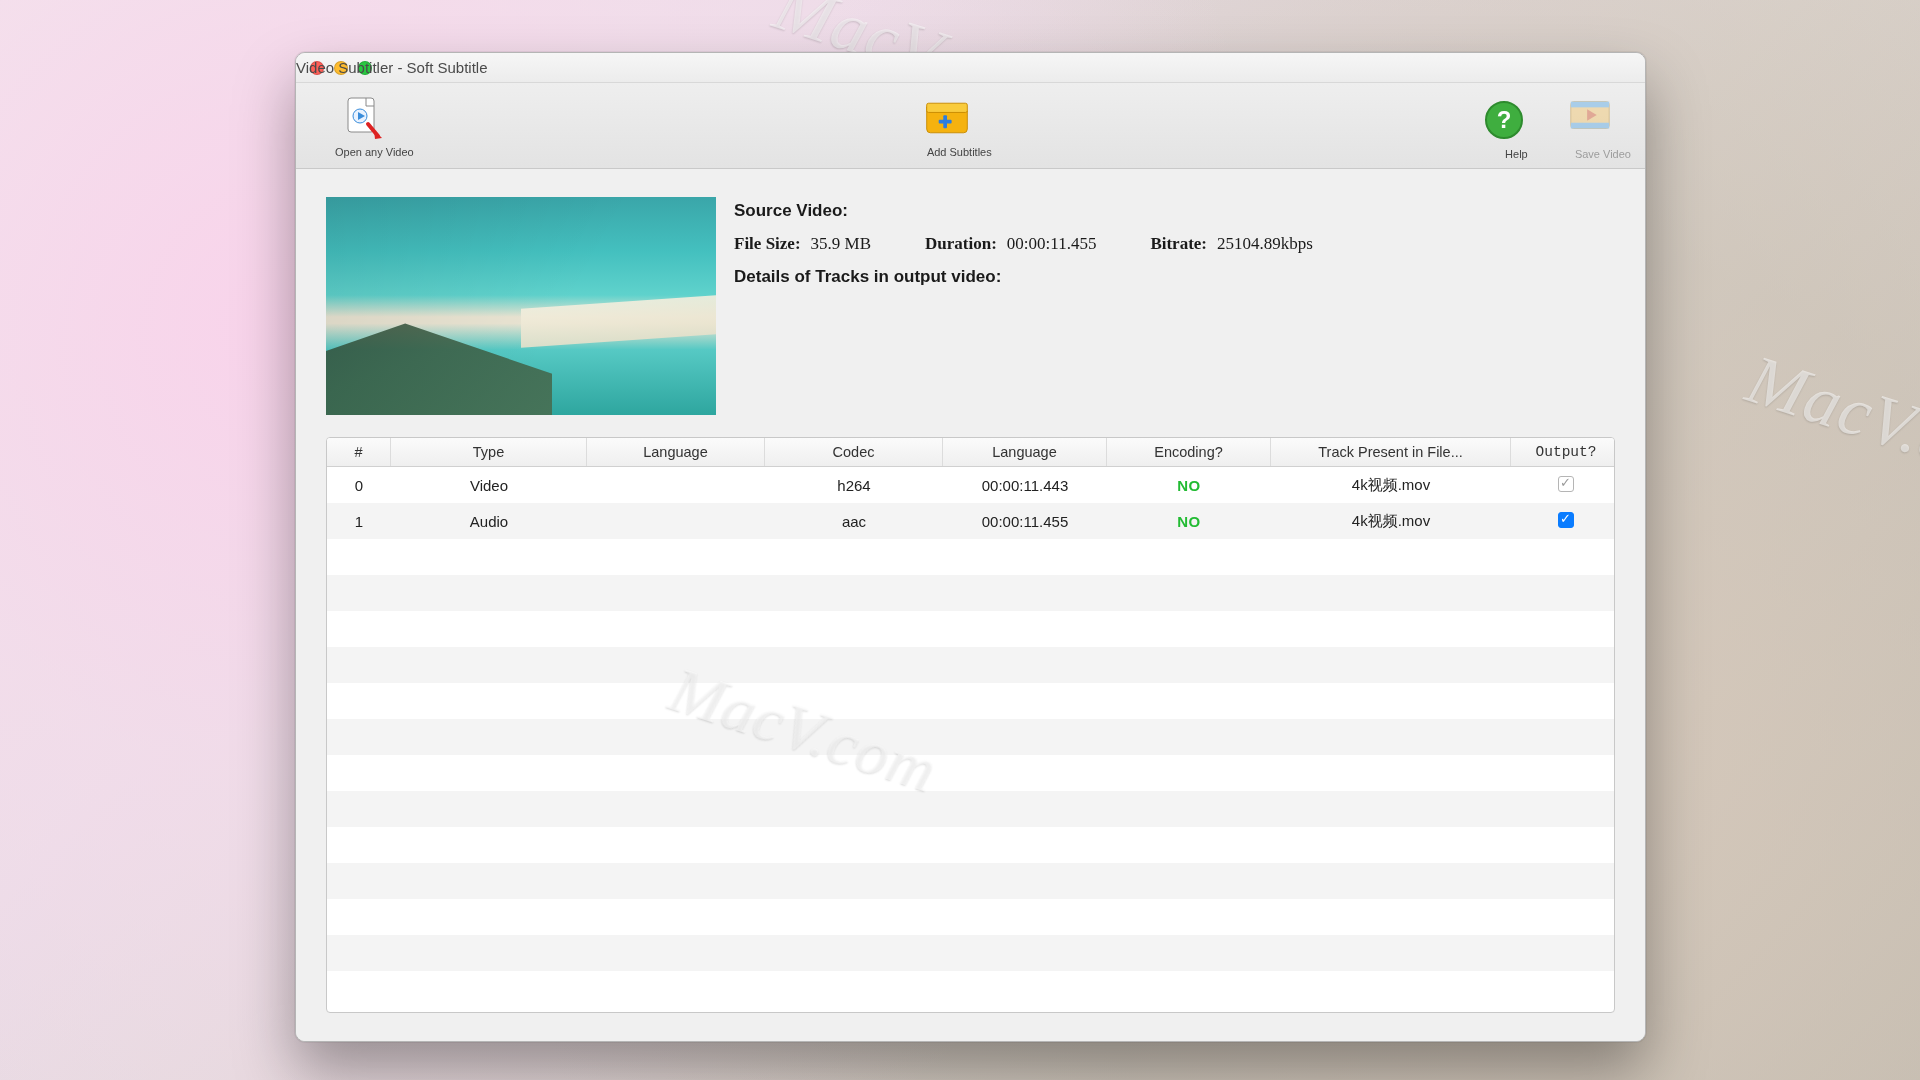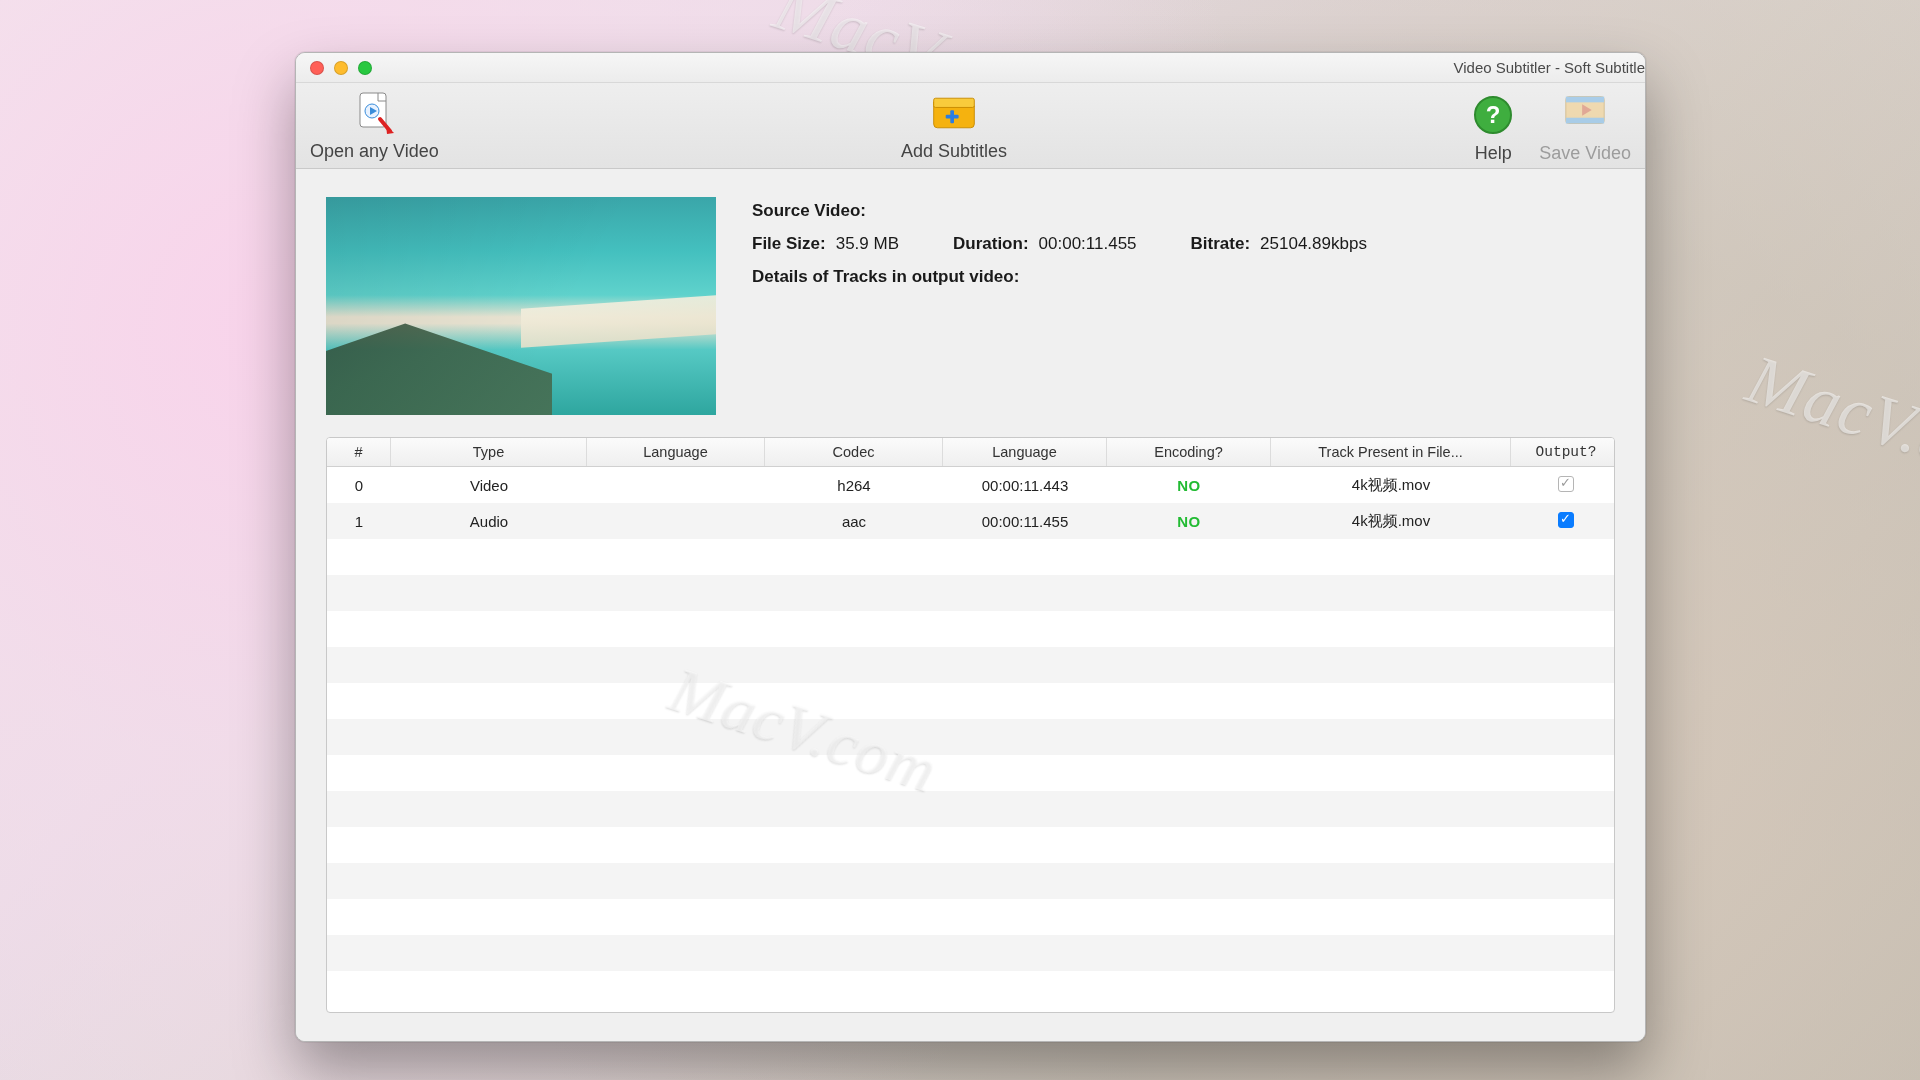--- a/index.html
+++ b/index.html
@@ -35,40 +35,40 @@
   }
   .titlebar {
     height:30px; display:flex; align-items:center;
     background:linear-gradient(#f6f6f6,#ececec);
     border-bottom:1px solid #d8d8d8;
     position:relative;
   }
   .traffic { display:flex; gap:10px; padding-left:14px; }
   .tl { width:14px; height:14px; border-radius:50%; border:0.5px solid rgba(0,0,0,0.15); }
   .tl.red{background:#ff5f57;} .tl.yel{background:#febc2e;} .tl.grn{background:#28c840;}
-  .title { position:absolute; left:0; right:0; text-align:right; font-size:15px; color:#4a4a4a; }
+  .title { position:absolute; left:0; right:0; text-align:left; font-size:15px; color:#4a4a4a; }
 
   .toolbar {
     height:86px;
     background:linear-gradient(#eeeeee,#e3e3e3);
     border-bottom:1px solid #c9c9c9;
     display:flex; align-items:center; justify-content:space-between;
     padding:0 14px;
   }
   .tb-left, .tb-right { display:flex; align-items:flex-end; gap:22px; }
   .tb-center { display:flex; align-items:center; }
   .tb-btn { display:flex; flex-direction:column; align-items:center; gap:4px; cursor:pointer; }
   .tb-btn.disabled { opacity:0.45; cursor:default;gap:8px; }
-  .tb-label { font-size:18px; color:#444; }
+  .tb-label { font-size:11px; color:#444;margin-left:25px; }
   .tb-icon { width:48px; height:48px; display:flex; align-items:center; justify-content:center; }
 
   .content {
     flex:1; background:#f0f0f0; padding:28px 30px 28px 30px; display:flex; flex-direction:column;
   }
-  .info-row { display:flex; gap:36px; margin-bottom:22px; }
+  .info-row { display:flex; gap:18px; margin-bottom:22px; }
   .thumb {
     width:390px; height:218px; flex:0 0 390px;
     background:
       linear-gradient(120deg, rgba(0,0,0,0.08), rgba(0,0,0,0) 60%),
       linear-gradient(to bottom,
         #3aa6a9 0%, #44c0bf 25%, #5fd2cc 45%,
         #e9e4d2 55%, #e9e4d2 58%,
         #56c9c4 70%, #2ea69f 100%);
     position:relative; overflow:hidden;
   }
@@ -80,21 +80,21 @@
   }
   .thumb::after{
     content:""; position:absolute; left:50%; top:48%; width:50%; height:18%;
     background:linear-gradient(#f3eedd,#e7e1cb);
     transform:skewY(-4deg);
     opacity:0.9;
   }
   .meta { flex:1; font-size:17px; color:#1a1a1a; line-height:1.6; }
   .meta .line { display:flex; gap:14px; flex-wrap:wrap; margin-bottom:6px; }
   .meta b { font-weight:700; }
-  .meta .pair { display:flex; gap:10px; margin-right:40px; }
+  .meta .pair { display:flex; gap:10px; margin-right:40px;font-family:Liberation Serif, serif; }
   .meta .pair b { white-space:nowrap; }
 
   .table-wrap {
     flex:1; background:#ffffff; border:1px solid #c8c8c8; border-radius:4px; overflow:hidden;
     display:flex; flex-direction:column;
   }
   .thead, .trow { display:grid; grid-template-columns: 64px 196px 178px 178px 164px 164px 240px 110px; }
   .thead { background:linear-gradient(#fbfbfb,#efefef); border-bottom:1px solid #d0d0d0; }
   .th { font-size:14.5px; color:#333; padding:6px 8px; border-right:1px solid #dcdcdc; text-align:center; }
   .th:last-child{border-right:none;font-family:Liberation Mono, monospace;}

